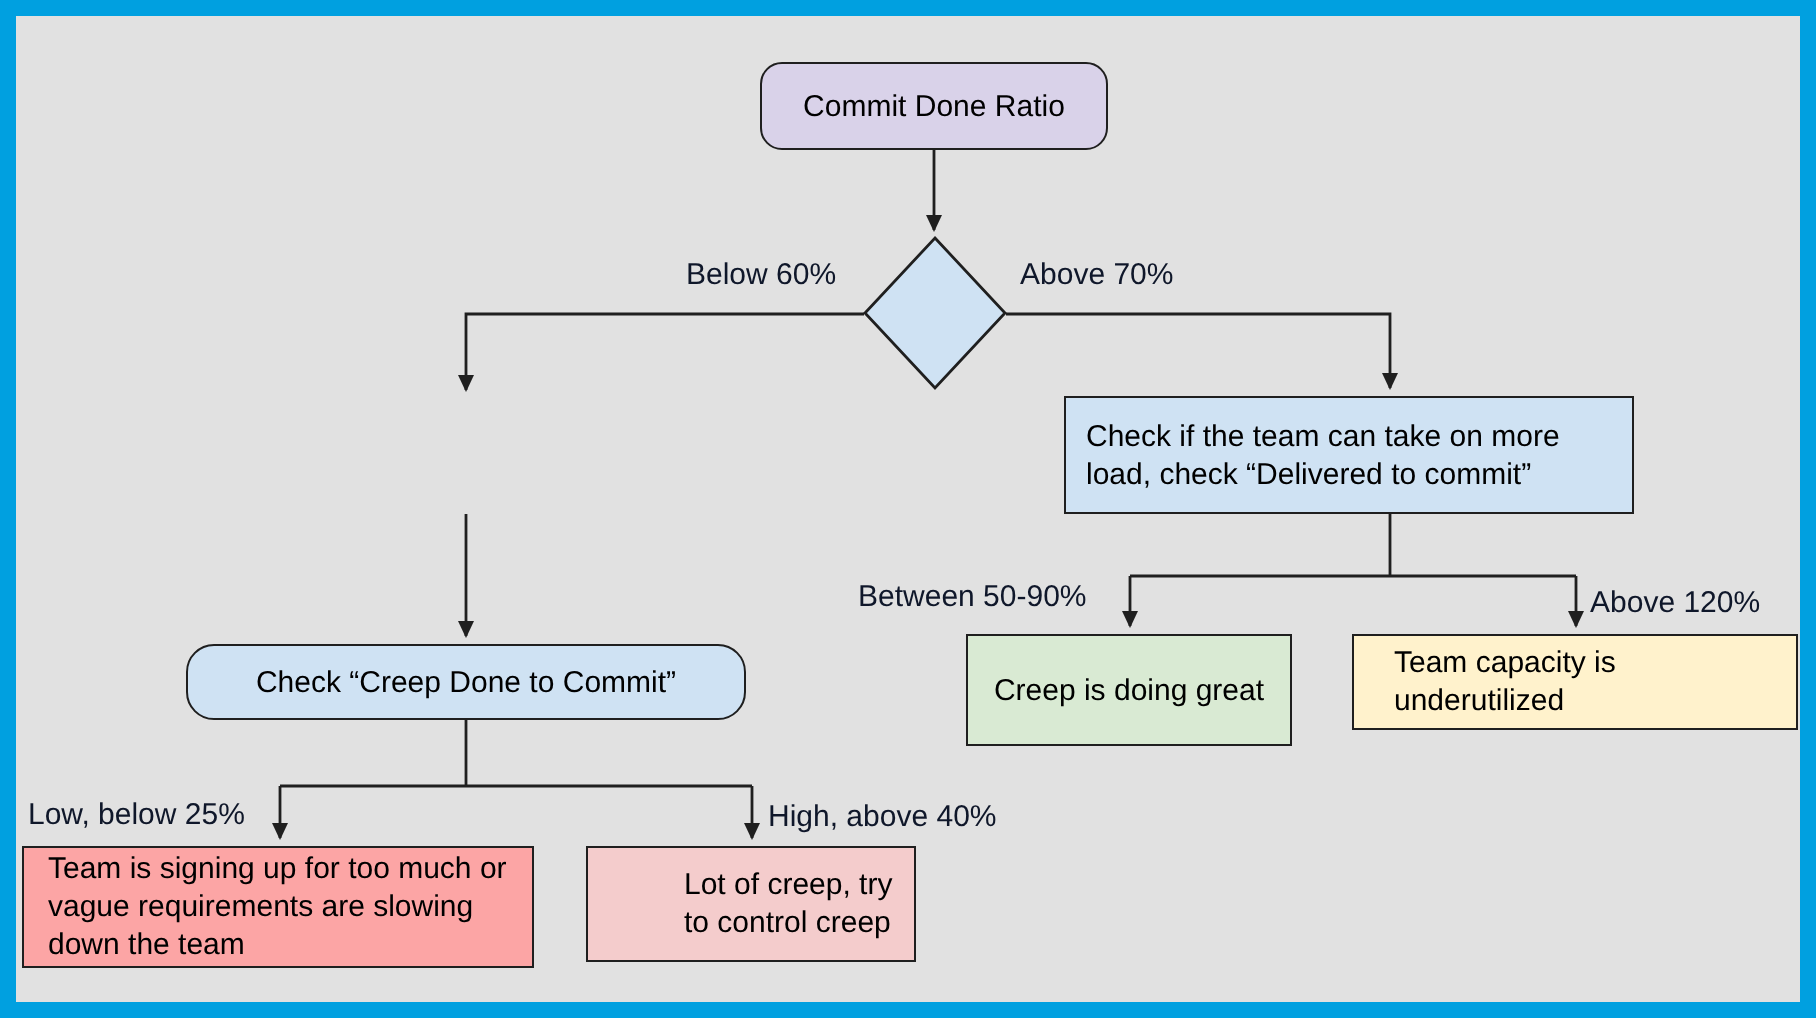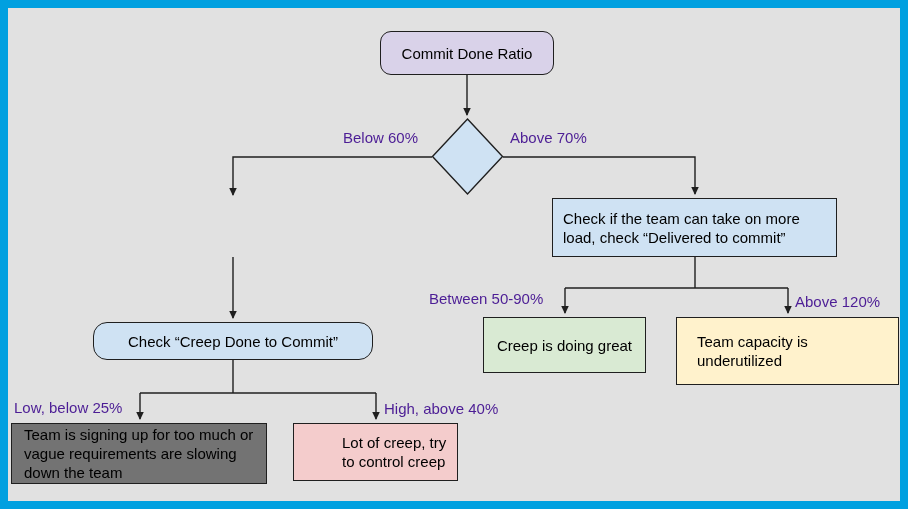--- a/index.html
+++ b/index.html
@@ -34,32 +34,32 @@
     text-align: left;
     font-size: 15px;
     line-height: 19px;
     color: #000000;
   }
   .rounded { border-radius: 11px; }
   .edge-label {
     position: absolute;
     font-size: 15px;
     line-height: 20px;
-    color: #4c1d95;
+    color: #0f172a;
     white-space: nowrap;
   }
   
   #n-start   { left: 380px; top: 31px;  width: 174px; height: 44px; }
   #n-problem { left: 93px;  top: 199px; width: 280px; height: 58px; }
-  #n-load    { left: 552px; top: 198px; width: 285px; height: 59px; padding: 0 10px; }
+  #n-load    { left: 532px; top: 198px; width: 285px; height: 59px; padding: 0 10px; }
   #n-creep   { left: 93px;  top: 322px; width: 280px; height: 38px; border-radius: 14px; }
   #n-pink1   { left: 11px;  top: 423px; width: 256px; height: 61px; padding: 0 12px; }
   #n-pink2   { left: 293px; top: 423px; width: 165px; height: 58px; padding: 0 10px; }
   #n-green   { left: 483px; top: 317px; width: 163px; height: 56px; }
-  #n-yellow  { left: 676px; top: 317px; width: 223px; height: 68px; padding: 0 20px; }
+  #n-yellow  { left: 676px; top: 317px; width: 223px; height: 48px; padding: 0 20px; }
   
   #l-below60  { left: 343px; top: 128px; }
   #l-above70  { left: 510px; top: 128px; }
   #l-between  { left: 429px; top: 289px; }
   #l-above120 { left: 795px; top: 292px; }
   #l-low25    { left: 14px;  top: 398px; }
   #l-high40   { left: 384px; top: 399px; }
 </style>
 </head>
 <body>
@@ -96,21 +96,21 @@
 
 
   <div id="n-load" class="node" style="background-color: rgb(207, 226, 243);">
     <span>Check if the team can take on more load, check “Delivered to commit”</span>
   </div>
 
   <div id="n-creep" class="node" style="background-color: rgb(207, 226, 243);">
     <span>Check “Creep Done to Commit”</span>
   </div>
 
-  <div id="n-pink1" class="node" style="background-color: #737373;">
+  <div id="n-pink1" class="node" style="background-color: #fca5a5;">
     <span>Team is signing up for too much or vague requirements are slowing down the team</span>
   </div>
 
   <div id="n-pink2" class="node" style="background-color: rgb(244, 204, 204); padding-left: 48px;">
     <span>Lot of creep, try to control creep</span>
   </div>
 
   <div id="n-green" class="node" style="background-color: rgb(217, 234, 211);">
     <span>Creep is doing great</span>
   </div>

